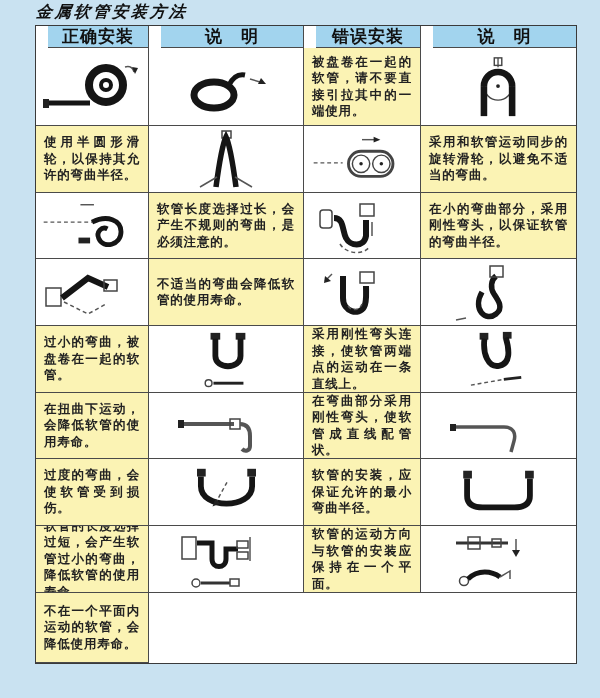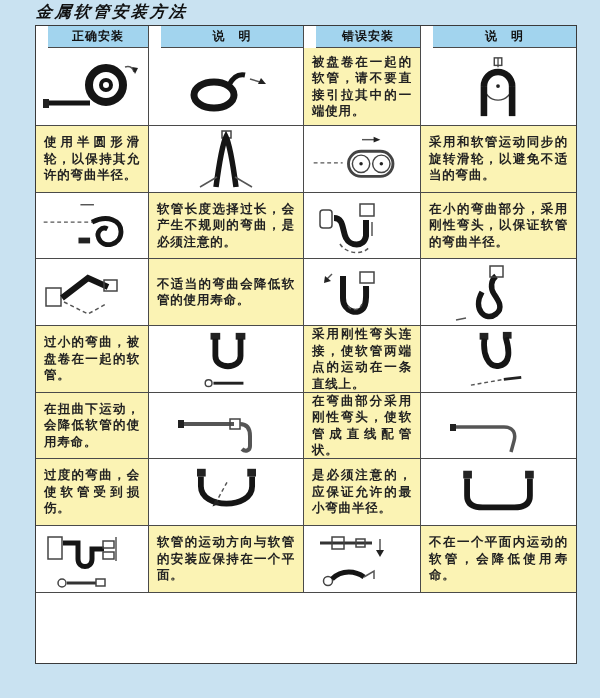--- a/index.html
+++ b/index.html
@@ -27,21 +27,21 @@
   .cell{
     border-right:1px solid #4a4a4a;
     border-bottom:1px solid #4a4a4a;
     box-sizing:border-box;
     display:flex;align-items:center;justify-content:center;
     overflow:hidden;
   }
   .cell:nth-child(4n){border-right:none;}
   .hdr{
     background:#a2d4ee;
-    font-size:12px;font-weight:bold;color:#111;
+    font-size:17px;font-weight:bold;color:#111;
     letter-spacing:1px;
     margin-left:12px;
   }
   .img{background:#ffffff;}
   .desc{
     background:#fbf3b4;
     font-size:12.5px;font-weight:bold;color:#222;
     line-height:1.32;letter-spacing:0.8px;
     padding:4px 8px;
     justify-content:flex-start;
@@ -209,28 +209,29 @@
 
   <div class="cell img">
     <svg width="105" height="58" viewBox="0 0 105 60">
       <rect class="fit" x="22" y="6" width="9" height="8"></rect>
       <rect class="fit" x="74" y="6" width="9" height="8"></rect>
       <path class="hose" d="M26,14 L26,24 C26,48 79,48 79,24 L79,14" style="stroke-width:6"></path>
       <line class="thin dash" x1="53" y1="20" x2="42" y2="40"></line>
       <polygon class="fit" points="38,45 41,37 46,42"></polygon>
     </svg>
   </div>
-  <div class="cell desc">是必须注意的，应保证允许的最小弯曲半径。</div>
+  <div class="cell desc">软管的安装，应保证允许的最小弯曲半径。</div>
   <div class="cell img">
     <svg width="105" height="58" viewBox="0 0 105 60">
       <rect class="fit" x="16" y="8" width="9" height="8"></rect>
       <rect class="fit" x="80" y="8" width="9" height="8"></rect>
       <path class="hose" d="M20,16 L20,34 C20,44 28,46 36,46 L69,46 C77,46 85,44 85,34 L85,16" style="stroke-width:6"></path>
     </svg>
   </div>
+  <div class="cell desc">软管的长度选择过短，会产生软管过小的弯曲，降低软管的使用寿命。</div>
 
   <div class="cell img">
     <svg width="105" height="64" viewBox="0 0 105 64">
       <rect class="fito" x="8" y="10" width="14" height="22"></rect>
       <path class="hose" d="M23,16 L38,16 L38,32 C38,42 52,42 52,32 L52,22 L64,22" style="stroke-width:5"></path>
       <rect class="fito" x="63" y="14" width="11" height="7"></rect>
       <rect class="fito" x="63" y="25" width="11" height="7"></rect>
       <line class="thin" x1="76" y1="10" x2="76" y2="34"></line>
       <circle class="fito" cx="22" cy="56" r="4"></circle>
       <line x1="27" y1="56" x2="56" y2="56" style="stroke:#333;stroke-width:3"></line>

